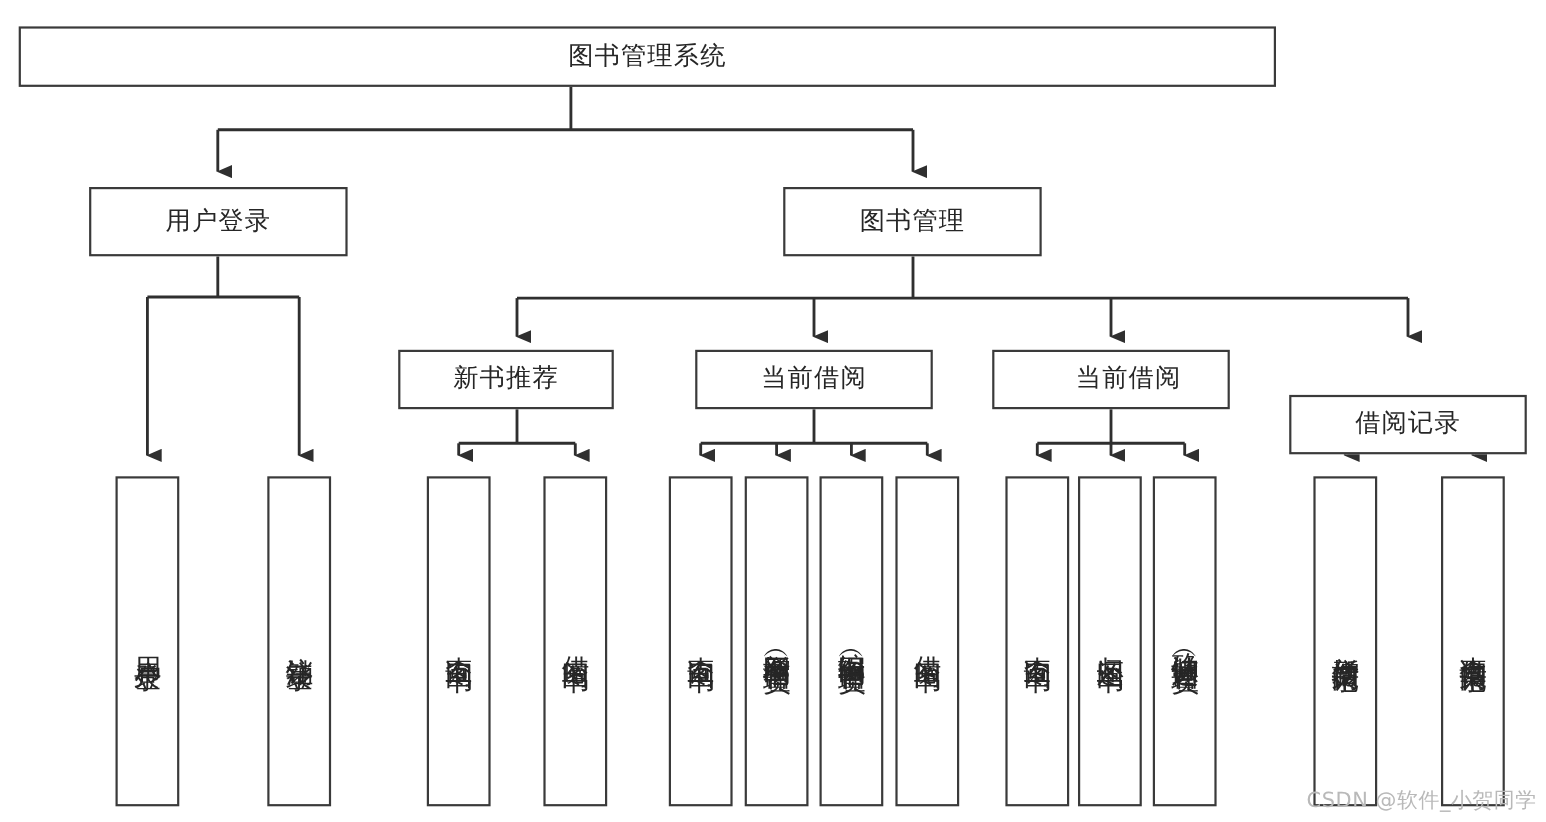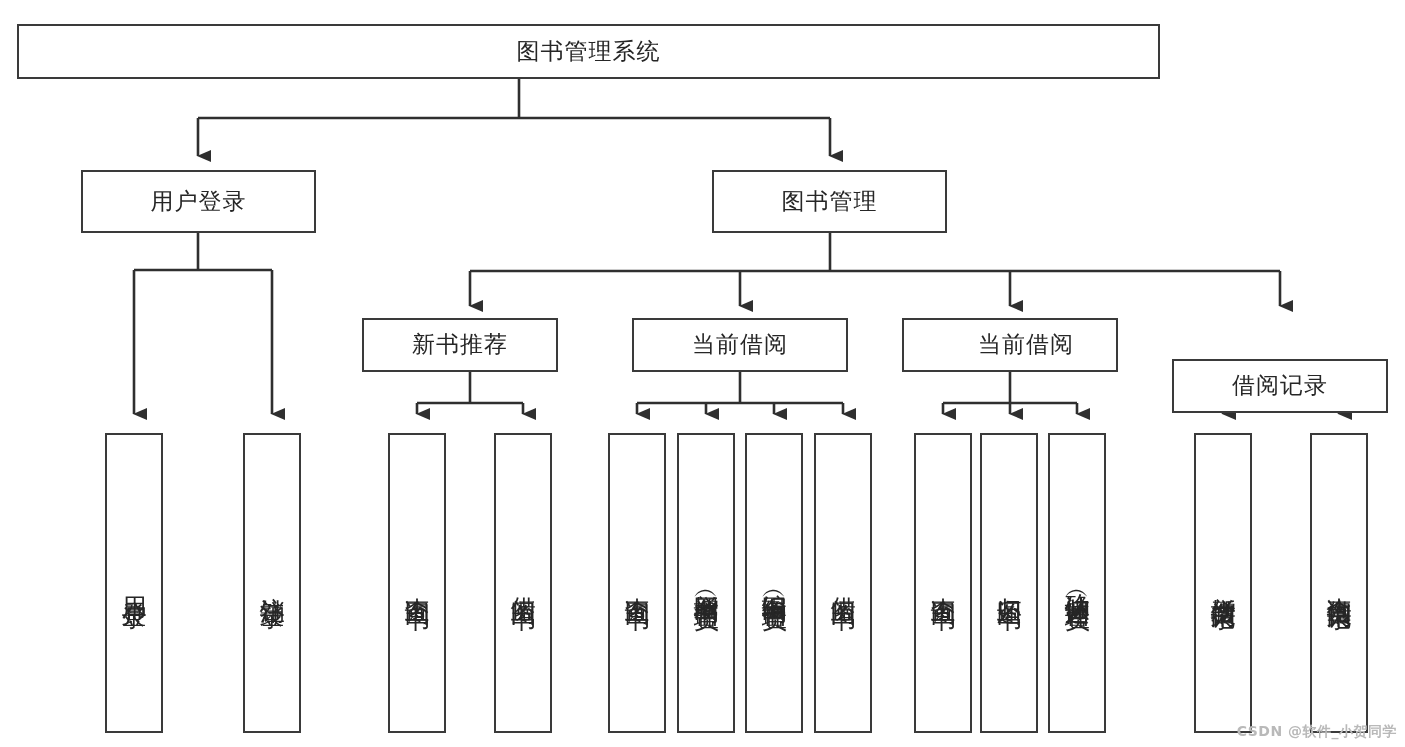--- a/index.html
+++ b/index.html
@@ -49,25 +49,24 @@
     letter-spacing: 3px;
     padding: 4px 0;
   }
   .node.vert.tight {
     letter-spacing: 2px;
   }
   .watermark {
     position: absolute;
     right: 8px;
     bottom: 6px;
-    font-size: 14px;
+    font-size: 19px;
     color: #b9b9b9;
     letter-spacing: 0.5px;
     white-space: nowrap;
-    font-weight: bold;
   }
 </style>
 </head>
 <body>
 
 <div id="canvas">
 
   <svg id="wires" viewBox="0 0 1405 747" xmlns="http://www.w3.org/2000/svg">
     <defs>
       <marker id="arrow" viewBox="0 0 12 14" refX="6" refY="13" markerWidth="12" markerHeight="14" orient="auto-start-reverse" markerUnits="userSpaceOnUse">

